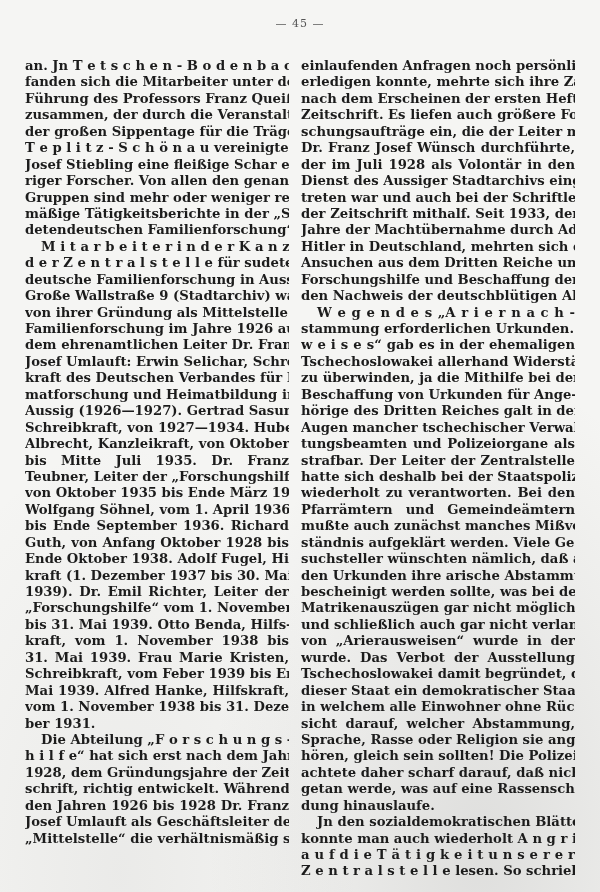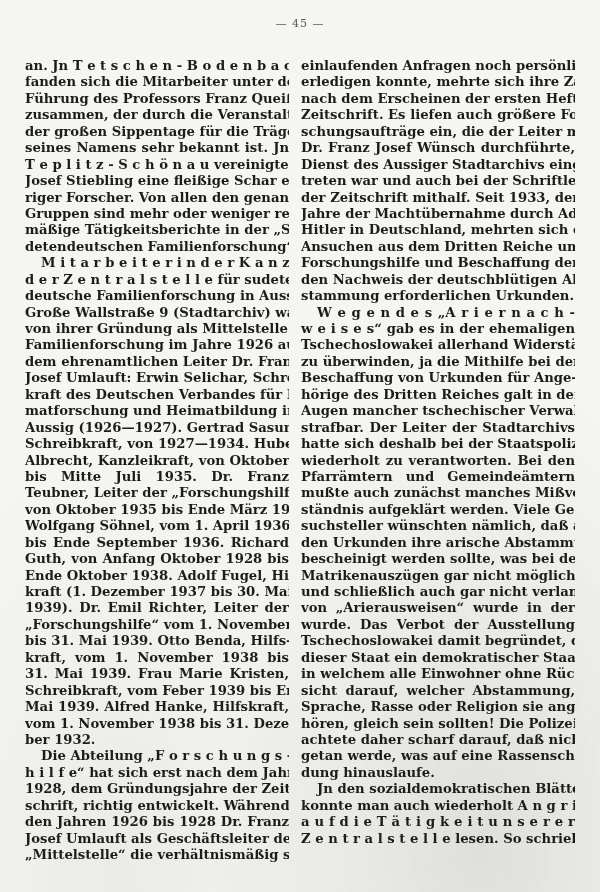--- a/index.html
+++ b/index.html
@@ -44,21 +44,20 @@
 
 <div class="page">
   <div class="page-number">— 45 —</div>
 
   <div class="column col-left" id="col-0">
       <span class="line">an.  Jn  T e t s c h e n - B o d e n b a c h</span>
       <span class="line">fanden sich die Mitarbeiter unter der</span>
       <span class="line">Führung des Professors Franz Queißer</span>
       <span class="line">zusammen, der durch die Veranstaltung</span>
       <span class="line">der großen Sippentage für die Träger</span>
-      <span class="line">seines Namens sehr bekannt ist. Jn</span>
       <span class="line">T e p l i t z - S c h ö n a u vereinigte Franz</span>
       <span class="line">Josef Stiebling eine fleißige Schar eif-</span>
       <span class="line">riger Forscher. Von allen den genannten</span>
       <span class="line">Gruppen sind mehr oder weniger regel-</span>
       <span class="line">mäßige Tätigkeitsberichte in der „Su-</span>
       <span class="line">detendeutschen Familienforschung“ er-</span>
       <span class="line indent">M i t a r b e i t e r  i n  d e r  K a n z l e i</span>
       <span class="line">d e r  Z e n t r a l s t e l l e für sudeten-</span>
       <span class="line">deutsche Familienforschung in Aussig,</span>
       <span class="line">Große Wallstraße 9 (Stadtarchiv) waren</span>
@@ -80,53 +79,55 @@
       <span class="line">Ende Oktober 1938. Adolf Fugel, Hilfs-</span>
       <span class="line">kraft (1. Dezember 1937 bis 30. Mai</span>
       <span class="line">1939). Dr. Emil Richter, Leiter der</span>
       <span class="line">„Forschungshilfe“ vom 1. November 1938</span>
       <span class="line">bis 31. Mai 1939. Otto Benda, Hilfs-</span>
       <span class="line">kraft, vom 1. November 1938 bis</span>
       <span class="line">31. Mai 1939. Frau Marie Kristen,</span>
       <span class="line">Schreibkraft, vom Feber 1939 bis Ende</span>
       <span class="line">Mai 1939. Alfred Hanke, Hilfskraft,</span>
       <span class="line">vom 1. November 1938 bis 31. Dezem-</span>
-      <span class="line last">ber 1932.</span>
+      <span class="line last">ber 1931.</span>
       <span class="line indent">Die Abteilung „F o r s c h u n g s -</span>
       <span class="line">h i l f e“ hat sich erst nach dem Jahre</span>
       <span class="line">1928, dem Gründungsjahre der Zeit-</span>
       <span class="line">schrift, richtig entwickelt. Während in</span>
       <span class="line">den Jahren 1926 bis 1928 Dr. Franz</span>
       <span class="line">Josef Umlauft als Geschäftsleiter der</span>
       <span class="line">„Mittelstelle“ die verhältnismäßig selten</span>
     </div>
   <div class="column col-right" id="col-1">
       <span class="line">einlaufenden Anfragen noch persönlich</span>
       <span class="line">erledigen konnte, mehrte sich ihre Zahl</span>
       <span class="line">nach dem Erscheinen der ersten Hefte der</span>
       <span class="line">Zeitschrift. Es liefen auch größere For-</span>
       <span class="line">schungsaufträge ein, die der Leiter mit</span>
       <span class="line">Dr. Franz Josef Wünsch durchführte,</span>
+      <span class="line">der im Juli 1928 als Volontär in den</span>
       <span class="line">Dienst des Aussiger Stadtarchivs einge-</span>
       <span class="line">treten war und auch bei der Schriftleitung</span>
       <span class="line">der Zeitschrift mithalf. Seit 1933, dem</span>
       <span class="line">Jahre der Machtübernahme durch Adolf</span>
       <span class="line">Hitler in Deutschland, mehrten sich die</span>
       <span class="line">Ansuchen aus dem Dritten Reiche um</span>
       <span class="line">Forschungshilfe und Beschaffung der für</span>
       <span class="line">den Nachweis der deutschblütigen Ab-</span>
+      <span class="line indent">W e g e n  d e s  „A r i e r n a c h -</span>
       <span class="line last">stammung erforderlichen Urkunden.</span>
-      <span class="line indent">W e g e n  d e s  „A r i e r n a c h -</span>
       <span class="line">w e i s e s“ gab es in der ehemaligen</span>
       <span class="line">Tschechoslowakei allerhand Widerstände</span>
       <span class="line">zu überwinden, ja die Mithilfe bei der</span>
       <span class="line">Beschaffung von Urkunden für Ange-</span>
       <span class="line">hörige des Dritten Reiches galt in den</span>
       <span class="line">Augen mancher tschechischer Verwal-</span>
-      <span class="line">strafbar. Der Leiter der Stadtarchivs</span>
+      <span class="line">tungsbeamten und Polizeiorgane als</span>
+      <span class="line">strafbar. Der Leiter der Zentralstelle</span>
       <span class="line">hatte sich deshalb bei der Staatspolizei</span>
       <span class="line">wiederholt zu verantworten. Bei den</span>
       <span class="line">Pfarrämtern und Gemeindeämtern</span>
       <span class="line">mußte auch zunächst manches Mißver-</span>
       <span class="line">ständnis aufgeklärt werden. Viele Ge-</span>
       <span class="line">suchsteller wünschten nämlich, daß auf</span>
       <span class="line">den Urkunden ihre arische Abstammung</span>
       <span class="line">bescheinigt werden sollte, was bei den</span>
       <span class="line">Matrikenauszügen gar nicht möglich war</span>
       <span class="line">und schließlich auch gar nicht verlangt</span>

